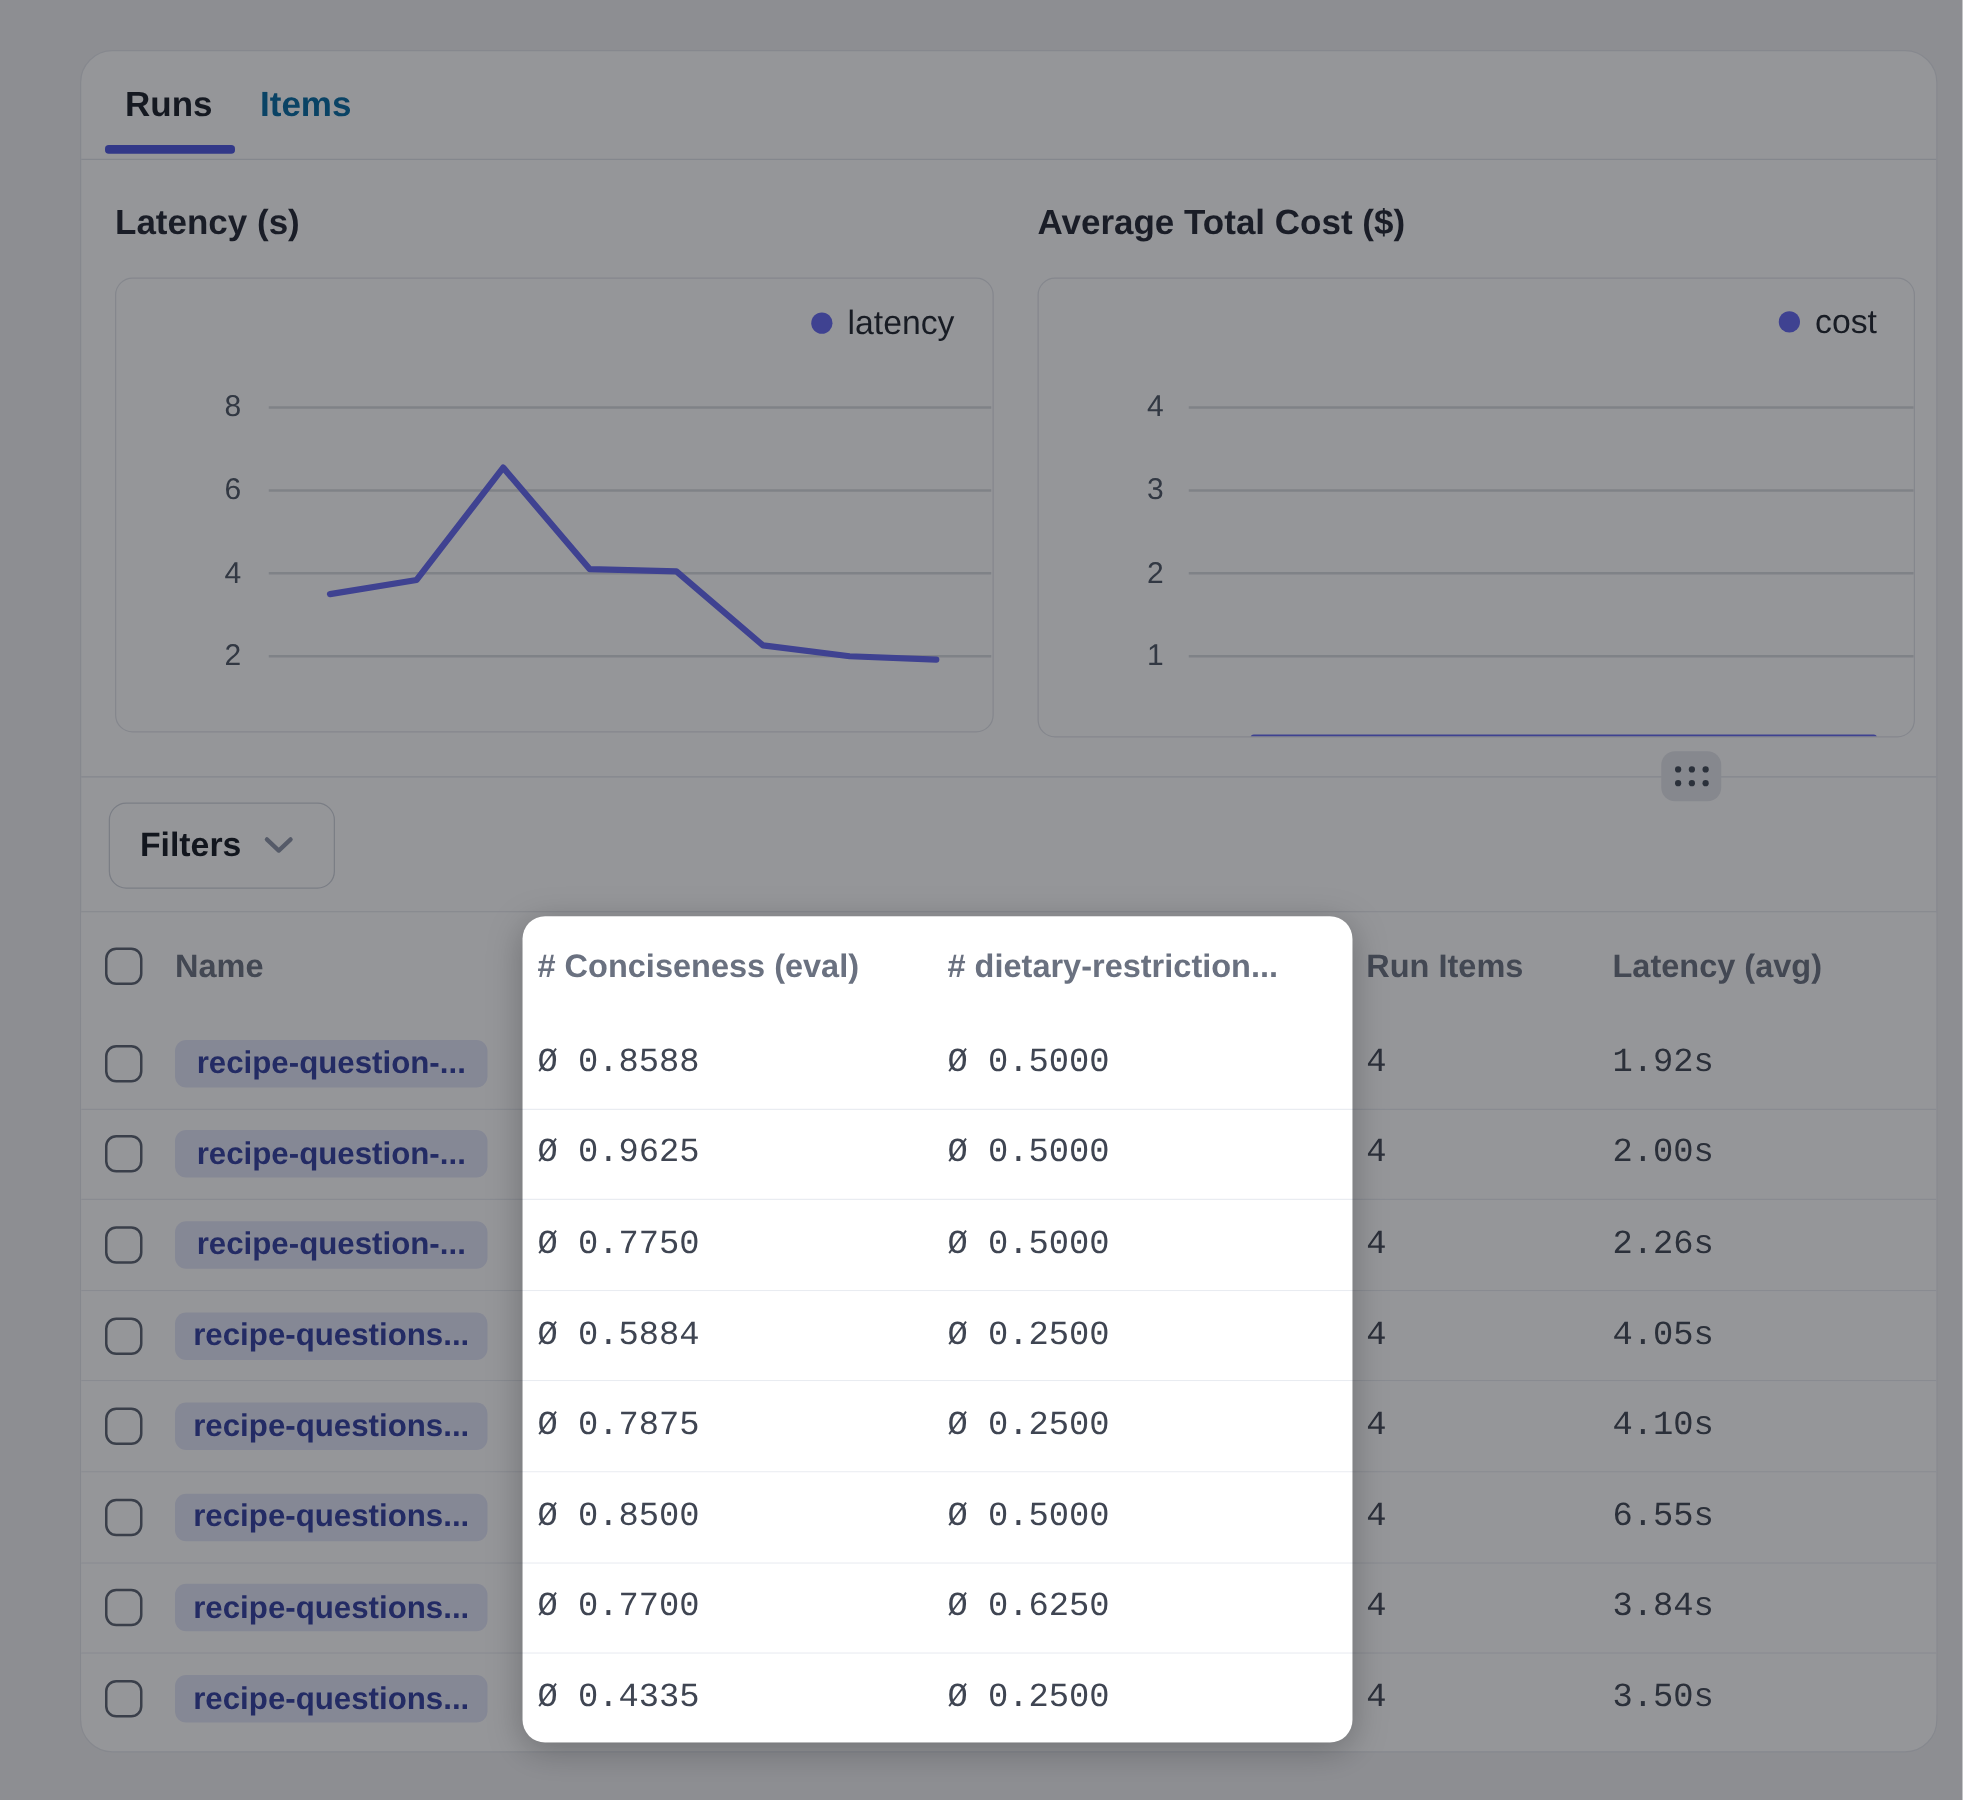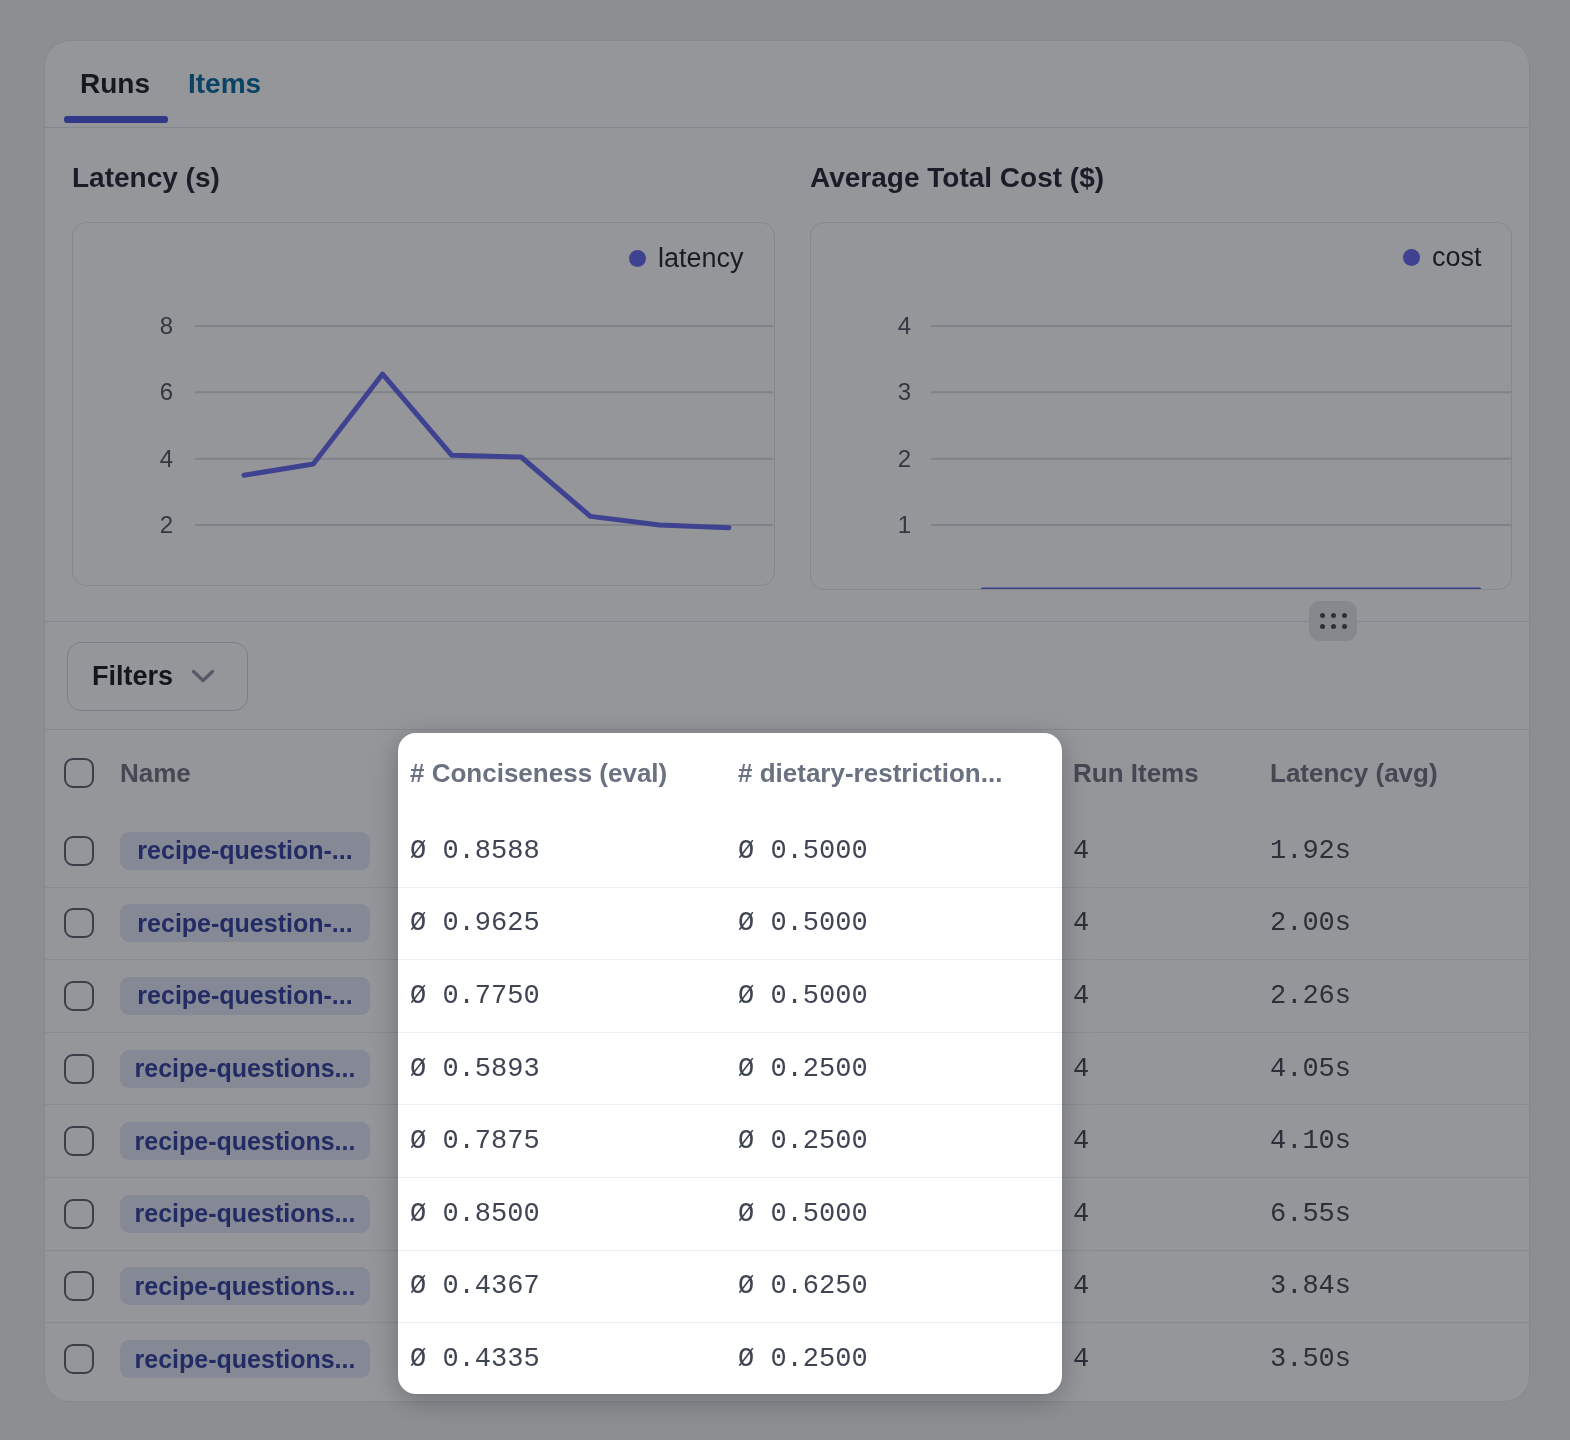--- a/index.html
+++ b/index.html
@@ -4,21 +4,21 @@
 <style>
   * { box-sizing: border-box; margin: 0; padding: 0; }
   html,body { width:1570px; height:1440px; }
   body {
     position: relative;
     background: #f1f1f3;
     font-family: "Liberation Sans", sans-serif;
     overflow: hidden;
     color: #1f2430;
   }
-  .abs { position: absolute; }
+  .abs { position: absolute; margin-left: 20px; }
 
   
   .card {
     left: 44px; top: 40px; width: 1486px; height: 1362px;
     background: #ffffff;
     border: 1px solid #e4e6eb;
     border-radius: 26px;
   }
 
   
@@ -215,21 +215,21 @@
     <span class="vcenter cell col-diet">Ø 0.5000</span>
     <span class="vcenter cell col-items">4</span>
     <span class="vcenter cell col-lat">2.26s</span>
   </div>
 
   <div class="trow">
     <span class="vcenter col-cbx">
         <span class="cbx"></span>
       </span>
     <span class="vcenter pill col-name" style="background: rgb(226, 229, 248); color: rgb(48, 60, 159);">recipe-questions...</span>
-    <span class="vcenter cell col-conc">Ø 0.5893</span>
+    <span class="vcenter cell col-conc">Ø 0.5884</span>
     <span class="vcenter cell col-diet">Ø 0.2500</span>
     <span class="vcenter cell col-items">4</span>
     <span class="vcenter cell col-lat">4.05s</span>
   </div>
 
   <div class="trow">
     <span class="vcenter col-cbx">
         <span class="cbx"></span>
       </span>
     <span class="vcenter pill col-name" style="background: rgb(226, 229, 248); color: rgb(48, 60, 159);">recipe-questions...</span>
@@ -248,21 +248,21 @@
     <span class="vcenter cell col-diet">Ø 0.5000</span>
     <span class="vcenter cell col-items">4</span>
     <span class="vcenter cell col-lat">6.55s</span>
   </div>
 
   <div class="trow">
     <span class="vcenter col-cbx">
         <span class="cbx"></span>
       </span>
     <span class="vcenter pill col-name" style="background: rgb(226, 229, 248); color: rgb(48, 60, 159);">recipe-questions...</span>
-    <span class="vcenter cell col-conc">Ø 0.4367</span>
+    <span class="vcenter cell col-conc">Ø 0.7700</span>
     <span class="vcenter cell col-diet">Ø 0.6250</span>
     <span class="vcenter cell col-items">4</span>
     <span class="vcenter cell col-lat">3.84s</span>
   </div>
 
   <div class="trow">
     <span class="vcenter col-cbx">
         <span class="cbx"></span>
       </span>
     <span class="vcenter pill col-name" style="background: rgb(226, 229, 248); color: rgb(48, 60, 159);">recipe-questions...</span>

